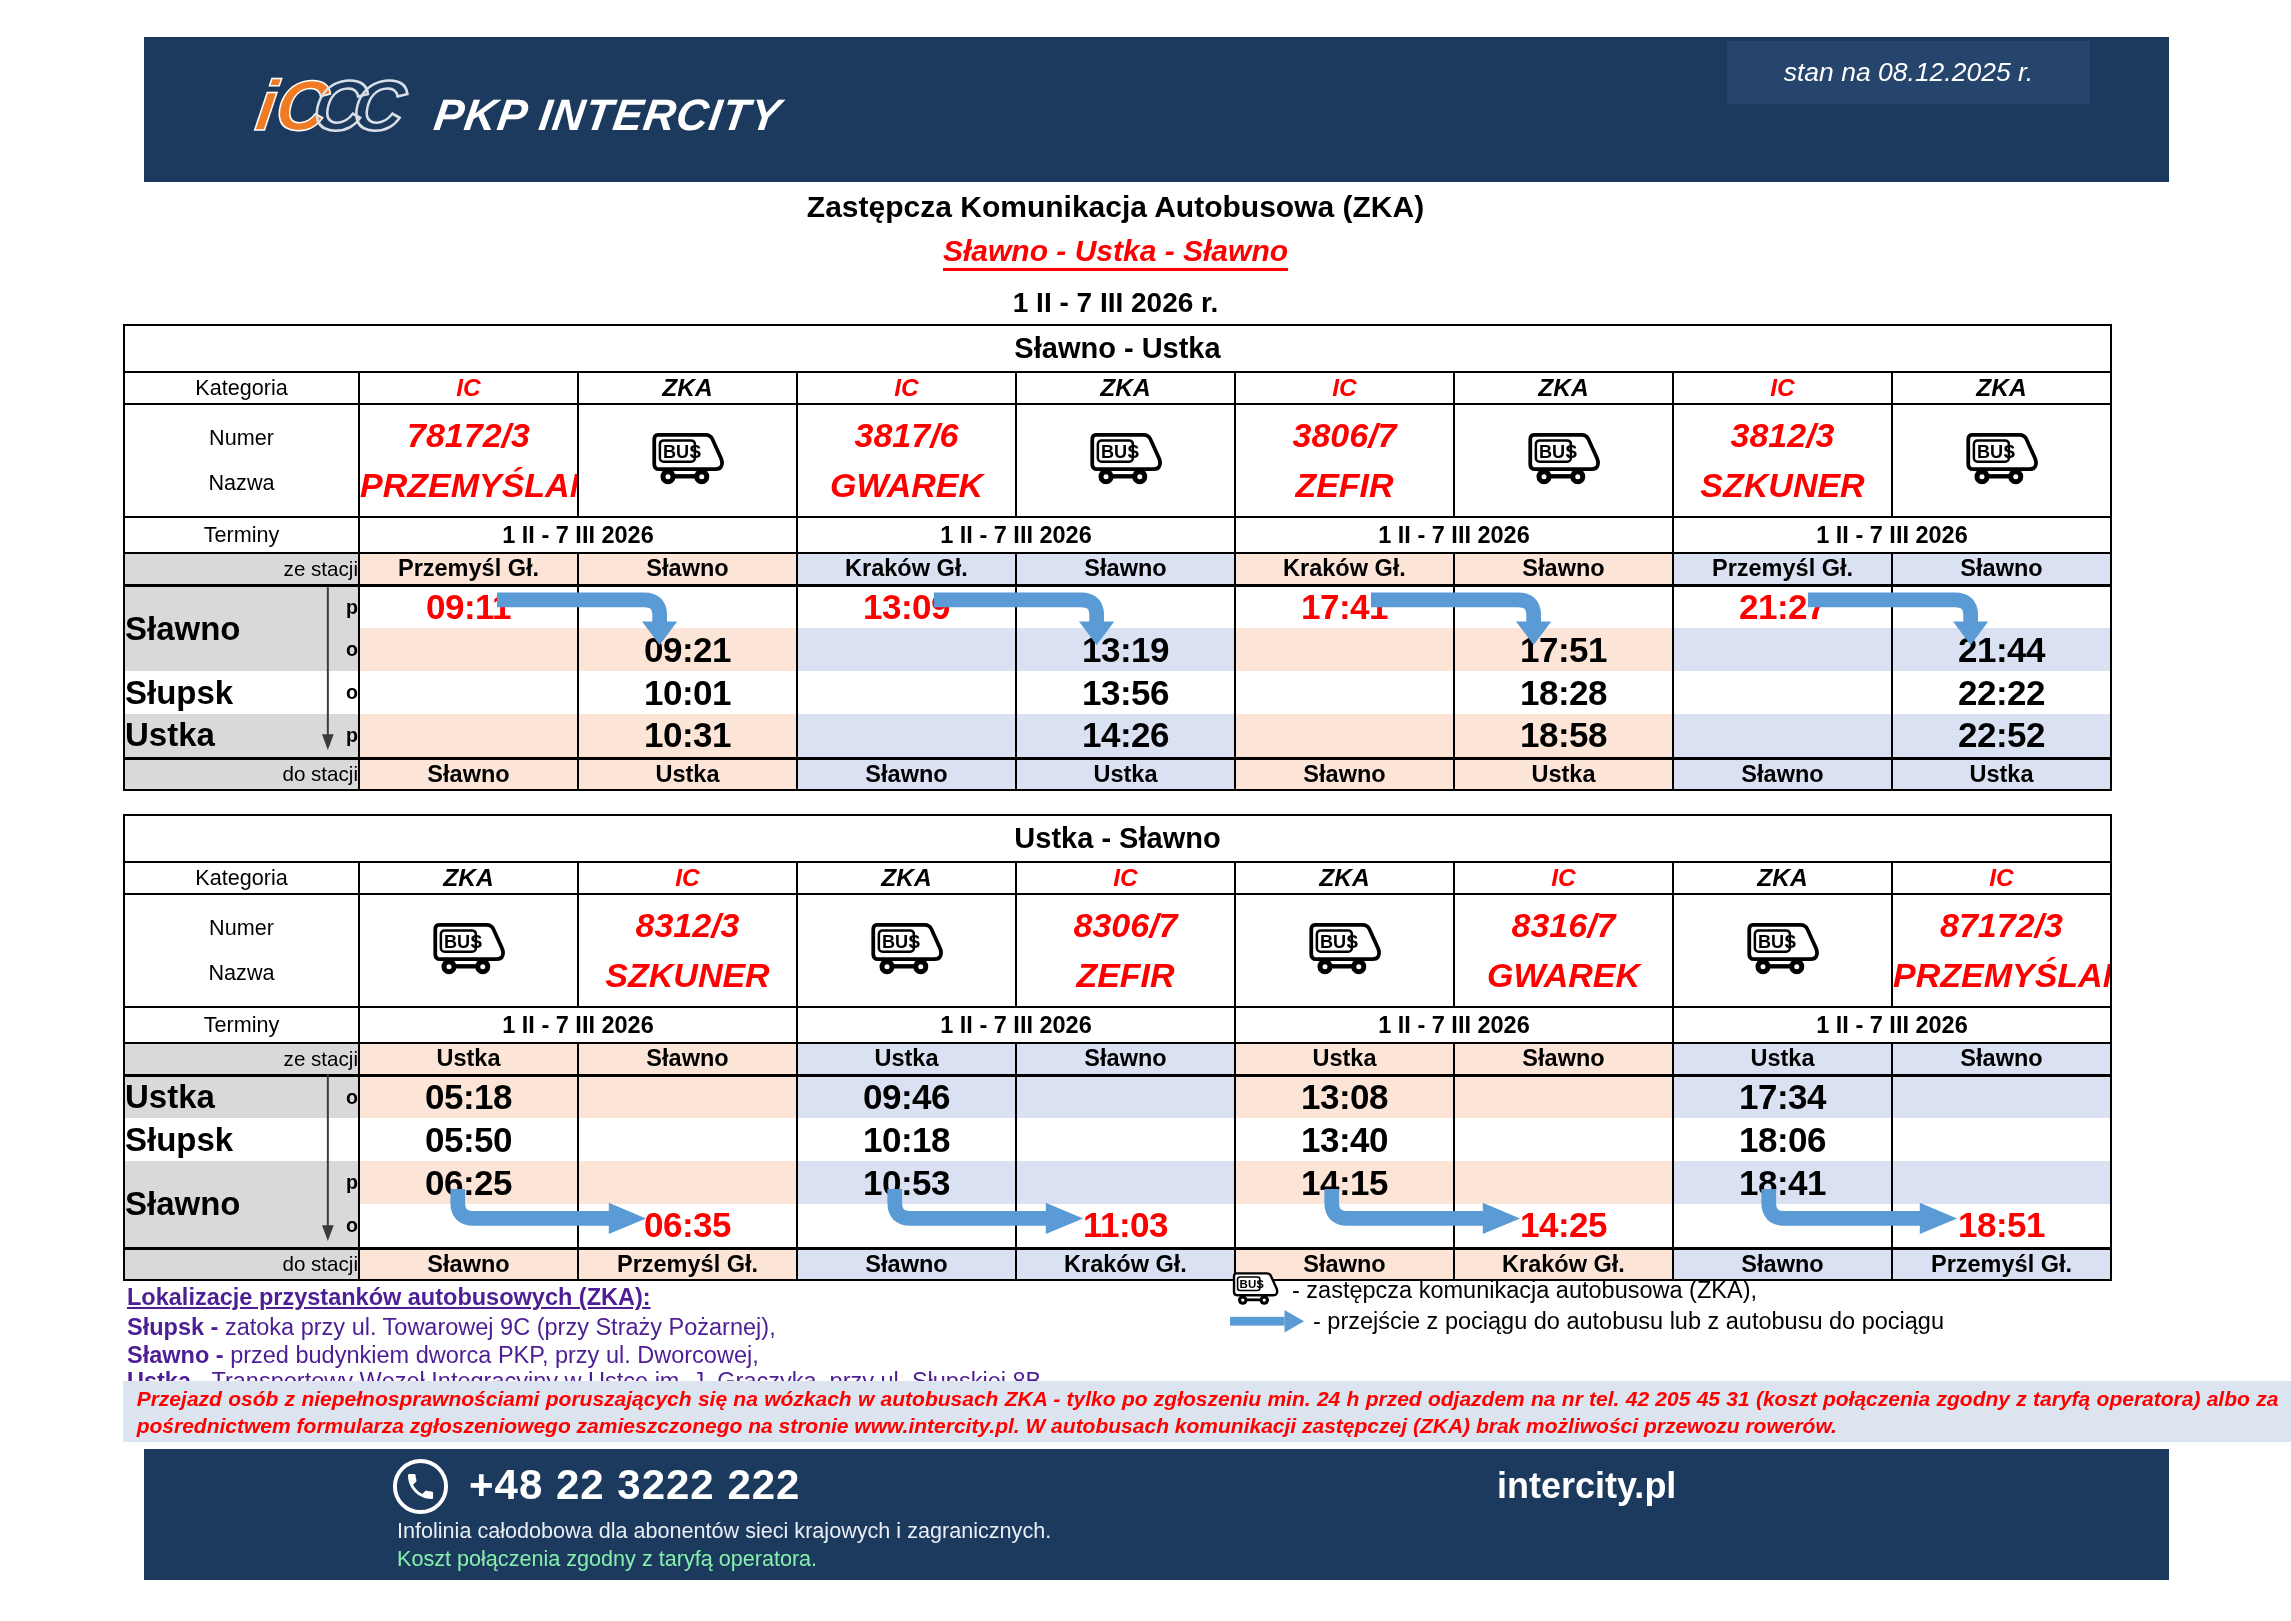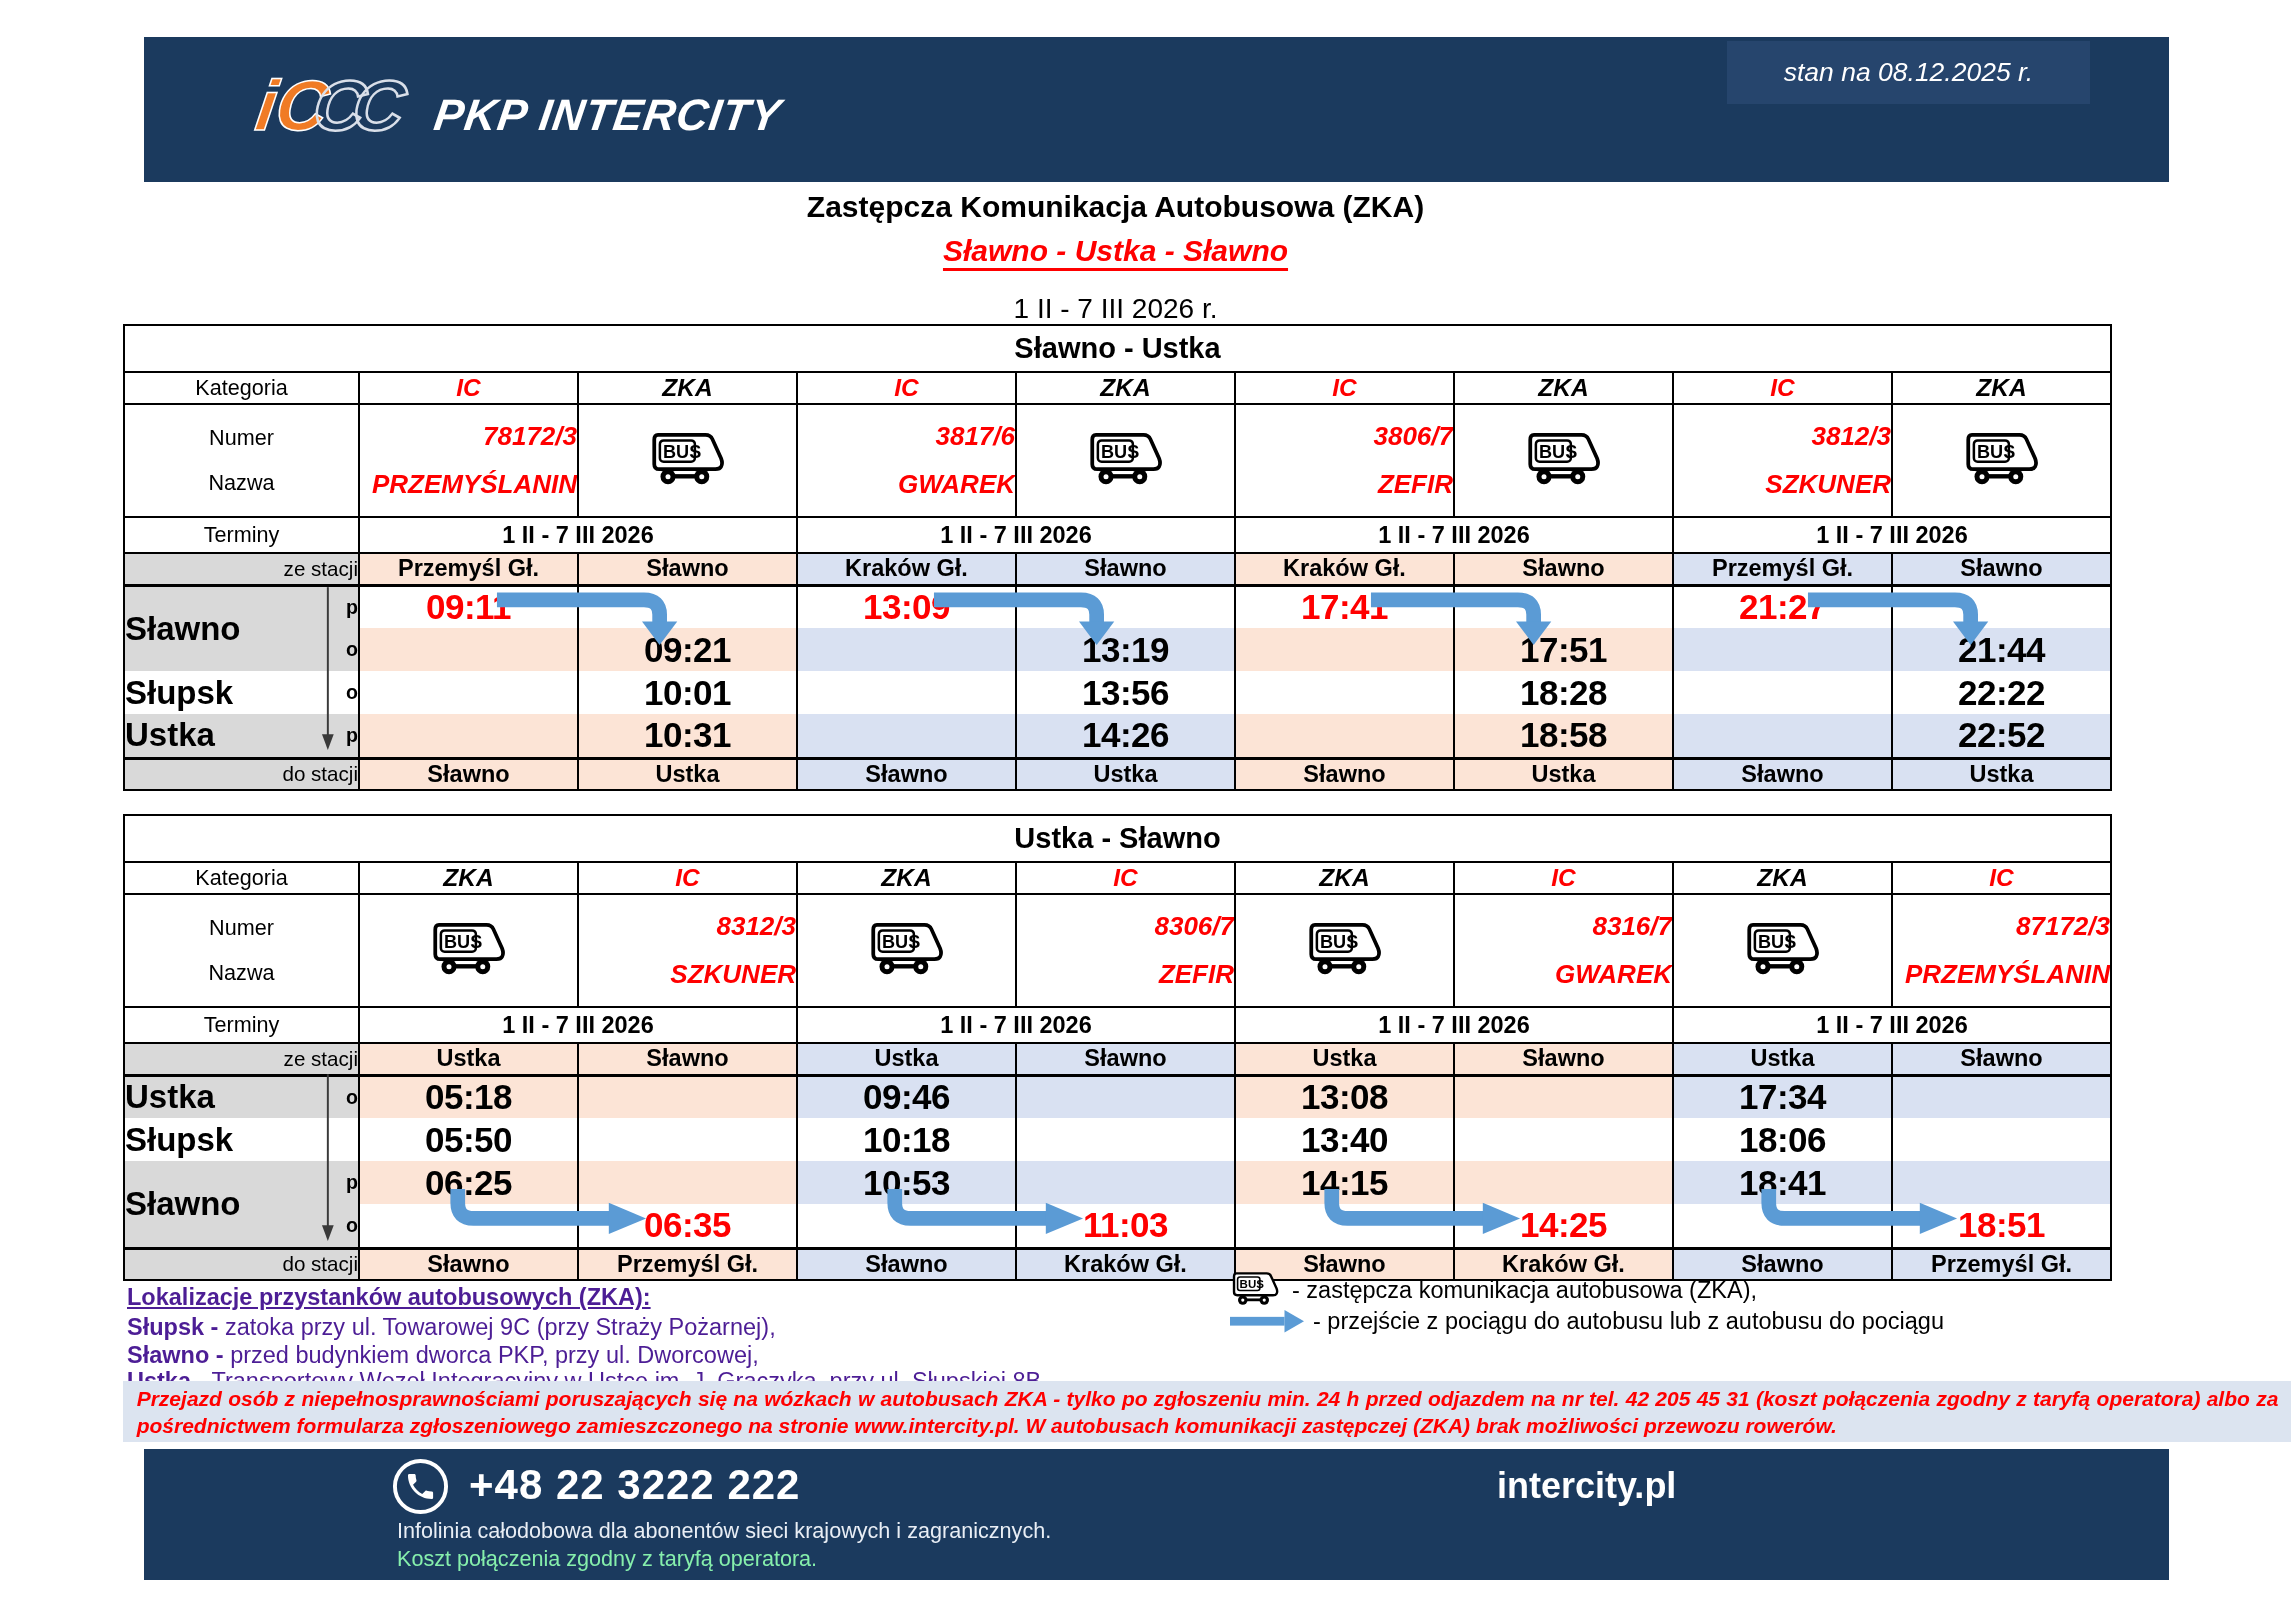--- a/index.html
+++ b/index.html
@@ -10,39 +10,39 @@
   .logo{position:absolute;left:113px;top:33px;display:flex;align-items:baseline;transform:skewX(-8deg);}
   .logo-ic{color:#f07b25;font-size:71px;font-weight:bold;font-style:italic;line-height:1;-webkit-text-stroke:1.5px #fff;}
   .logo-ghost{color:transparent;-webkit-text-stroke:2.5px #d9dfe9;font-size:71px;font-weight:bold;font-style:italic;line-height:1;margin-left:-13.7px;letter-spacing:-11.8px;padding-right:13.7px;}
   .logo-brand{color:#fff;font-size:44px;font-weight:bold;font-style:italic;margin-left:29px;letter-spacing:1px;}
   .datebox{position:absolute;right:79px;top:3.9px;width:363px;height:63px;background:#26456d;color:#fff;font-style:italic;font-size:26.5px;display:flex;align-items:center;justify-content:center;}
 
   
   .titles{position:absolute;left:123px;top:190px;width:1985px;text-align:center;}
   .t1{font-size:30px;font-weight:bold;color:#000;}
   .t2{font-size:30px;font-weight:bold;font-style:italic;color:#ff0000;text-decoration:underline;text-underline-offset:6.9px;margin-top:9.8px;}
-  .t3{font-size:28px;font-weight:normal;color:#000;margin-top:25px;}
+  .t3{font-size:28px;font-weight:bold;color:#000;margin-top:19px;}
 
   
   table.tt{position:absolute;border-collapse:collapse;table-layout:fixed;background:#fff;border:2.9px solid #000;}
   .tt td{border:2px solid #000;padding:0;vertical-align:middle;overflow:hidden;}
   .tt .tbl-title{font-size:29px;font-weight:bold;text-align:center;}
   tr.r-kat > td, tr.r-num > td, tr.r-term > td, tr.r-ze > td{border-top-width:2.9px;}
   tr.noh > td{border-top-width:0;border-bottom-width:0;}
   tr.blocktop > td{border-top-width:3.9px !important;}
   tr.r-do > td{border-top-width:3.9px !important;}
   .pair-start{border-left-width:2.9px !important;}
   .lblcell{font-size:21.6px;text-align:center;padding-left:8.8px;border-right-width:2.9px !important;background:#fff;}
   .lblz{font-size:20.6px;text-align:right;padding-right:9.8px;background:#d9d9d9;border-right-width:2.9px !important;}
   .kat{font-size:24.5px;font-weight:bold;font-style:italic;text-align:center;}
   .kat-ic{color:#ff0000;}
   .numlbl{height:100%;}
   .numlbl .stack, .numcell .stack{display:flex;flex-direction:column;justify-content:space-evenly;height:111px;}
   .numcell{text-align:center;}
-  .trainnum,.trainname{font-size:26px;font-weight:bold;font-style:italic;color:#ff0000;text-align:right;}
+  .trainnum,.trainname{font-size:34px;font-weight:bold;font-style:italic;color:#ff0000;text-align:center;}
   .busc{text-align:center;}
   .term{font-size:23.5px;font-weight:bold;text-align:center;}
   .hdr{font-size:23.5px;font-weight:bold;text-align:center;}
   .stn{font-size:33px;font-weight:bold;text-align:left;padding-left:11.8px;border-right-width:0 !important;}
   .ltr{font-size:19.6px;font-weight:bold;text-align:right;padding-right:8.8px;border-left-width:0 !important;border-right-width:2.9px !important;}
   .time{font-size:35px;font-weight:bold;text-align:center;letter-spacing:-0.5px;}
   .timeR{font-size:35px;font-weight:bold;text-align:center;color:#ff0000;letter-spacing:-0.5px;}
   .shift-l{padding-right:59px;}
   .shift-r{padding-left:82px;}
   .thA{background:#fce4d6;}

